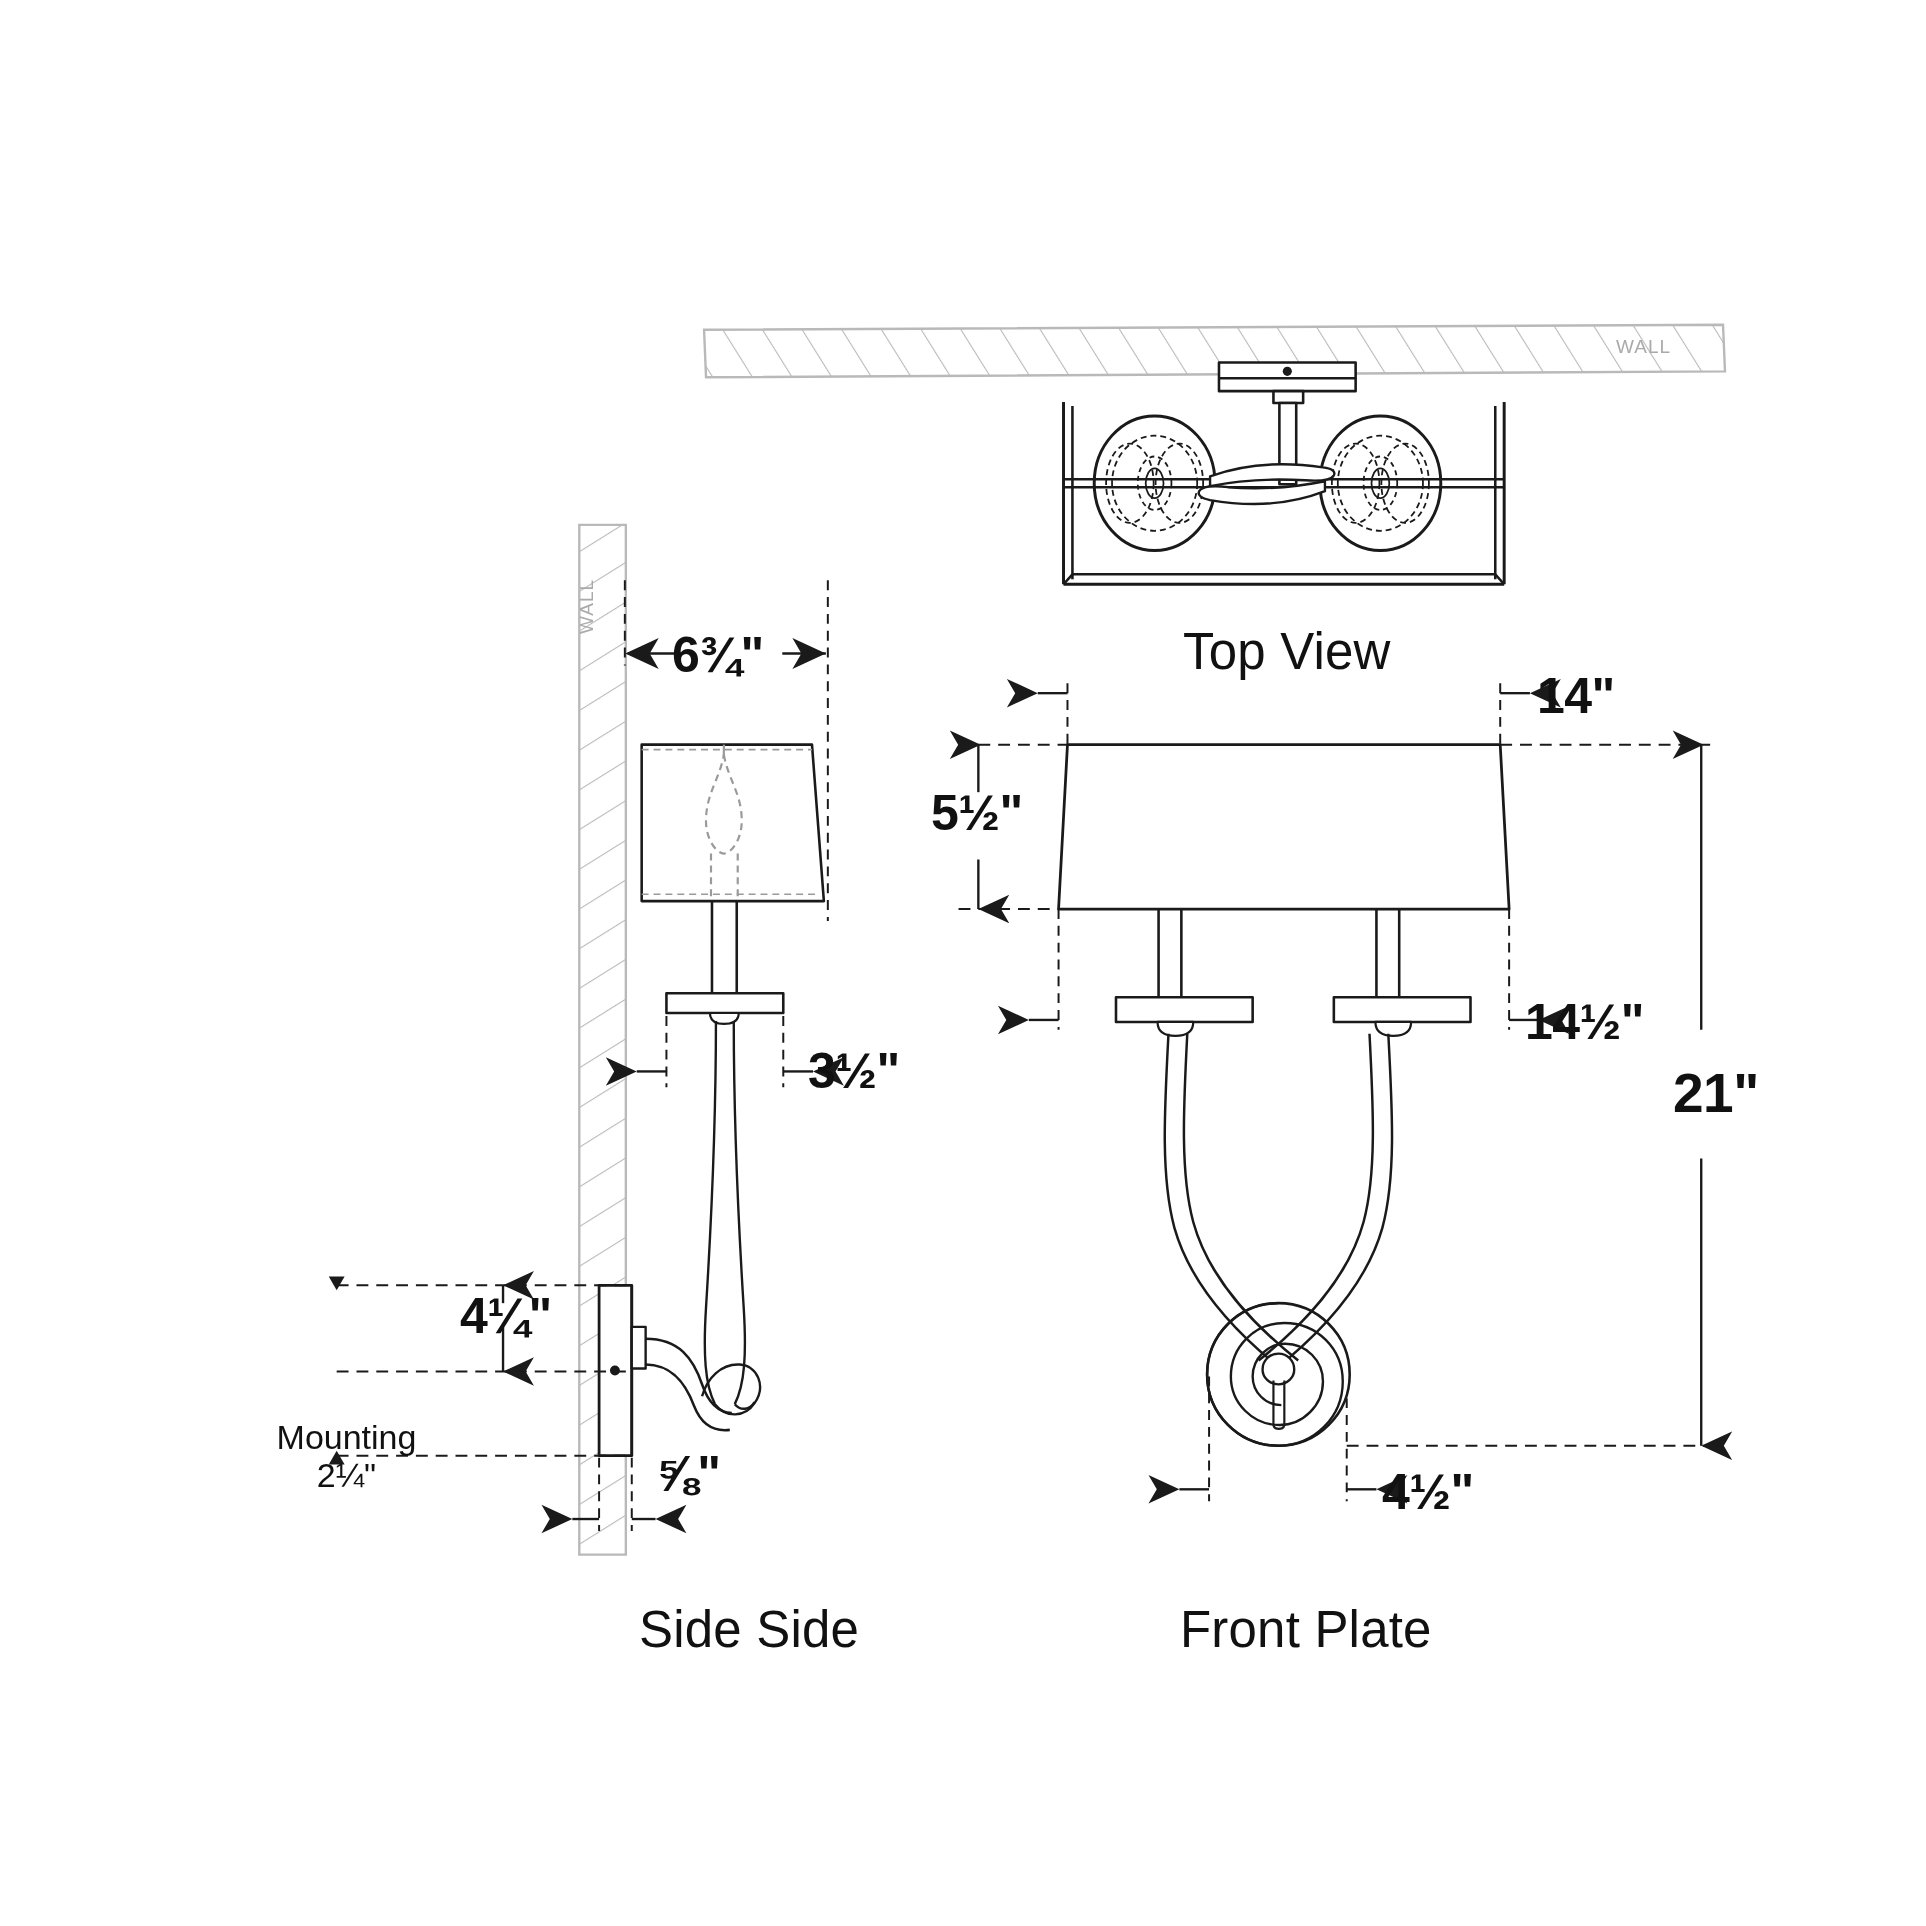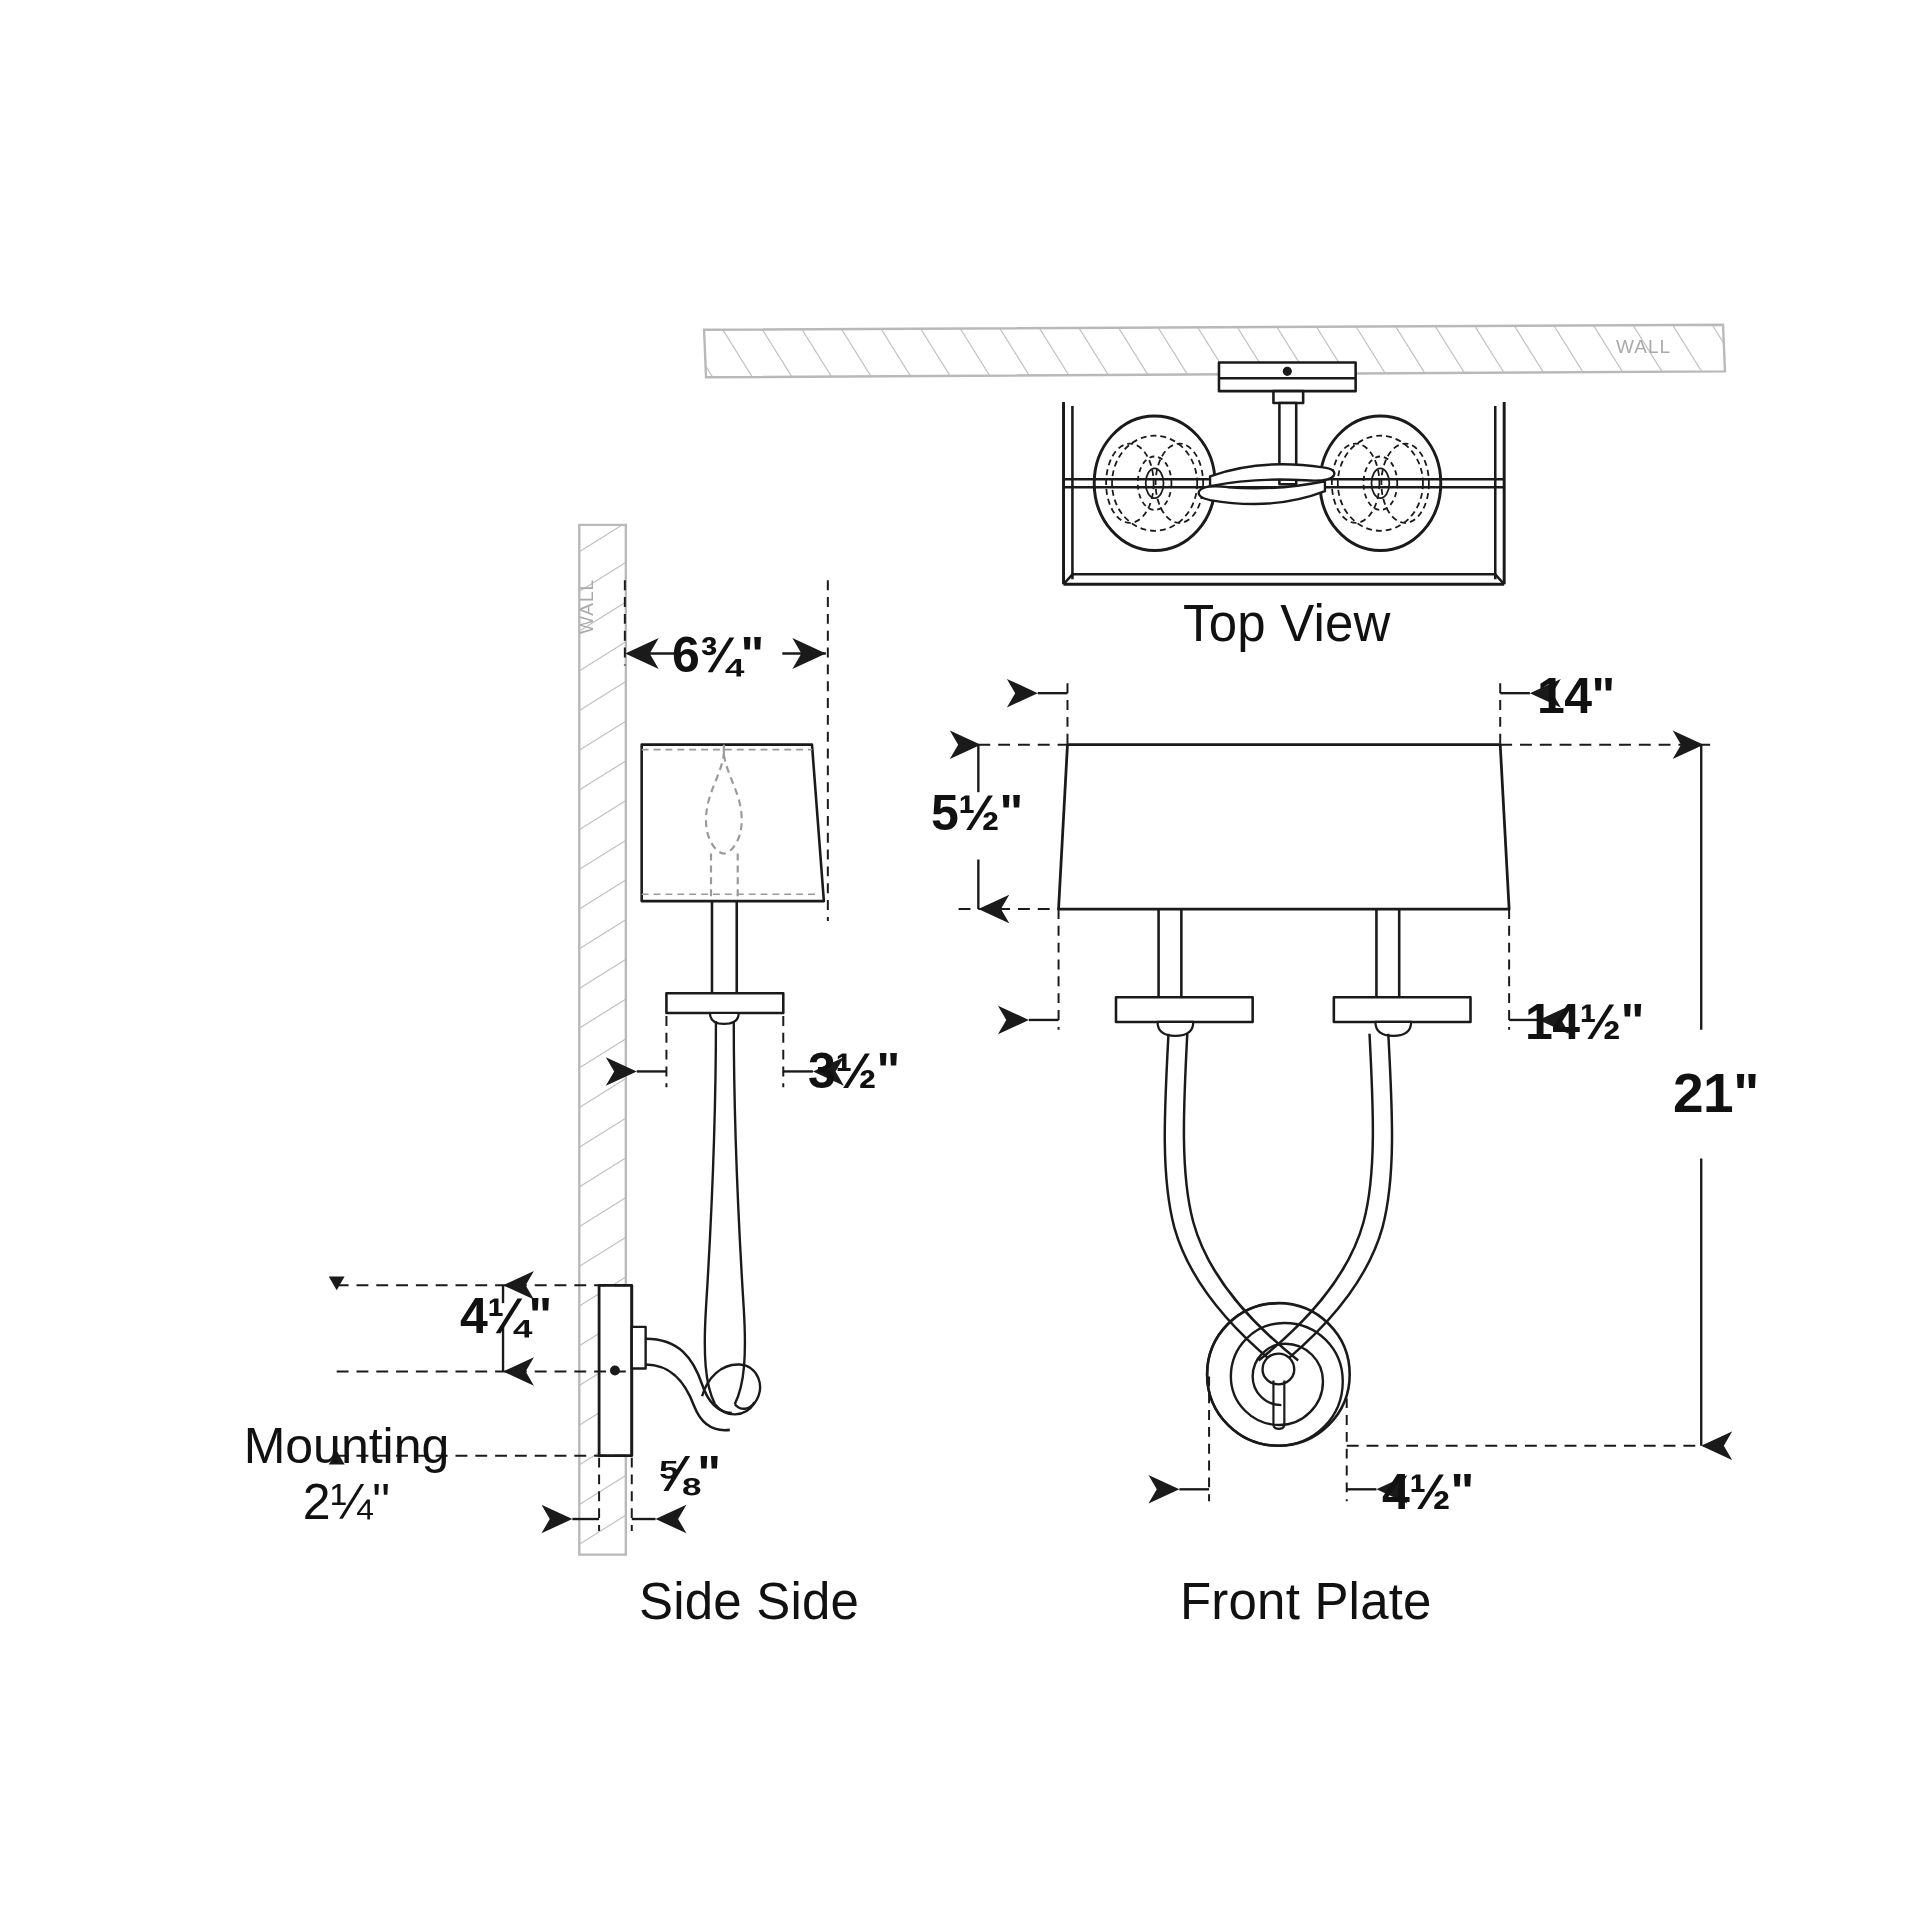--- a/index.html
+++ b/index.html
@@ -1,22 +1,22 @@
 <!DOCTYPE html>
 <html><head>
 <meta charset="utf-8">
 <style>
   html,body{margin:0;padding:0;background:#ffffff;}
   body{width:1927px;height:1927px;font-family:"Liberation Sans",sans-serif;color:#1a1a1a;overflow:hidden;}
   #stage{position:relative;width:1927px;height:1440px;background:#ffffff;}
   svg.sheet{position:absolute;left:0;top:0;width:1927px;height:1927px;display:block;}
   .lbl{position:absolute;font-family:"Liberation Sans",sans-serif;color:#111111;white-space:nowrap;}
-  .viewname{font-size:51px;letter-spacing:0.2px;}
+  .viewname{font-size:51px;letter-spacing:0.2px;margin-top:28px;}
   .dim{font-size:50px;font-weight:700;letter-spacing:-0.5px;}
-  .mount{font-size:50px;line-height:1.12;text-align:center;}
+  .mount{font-size:34px;line-height:1.12;text-align:center;}
   .wallv{font-size:19px;color:#aaaaaa;letter-spacing:1px;}
   .wallh{font-size:19px;color:#aaaaaa;letter-spacing:1px;}
 </style>
 </head>
 <body>
 
 <div id="stage">
 
   <svg class="sheet" viewBox="0 0 1946 1946">
     <defs>

